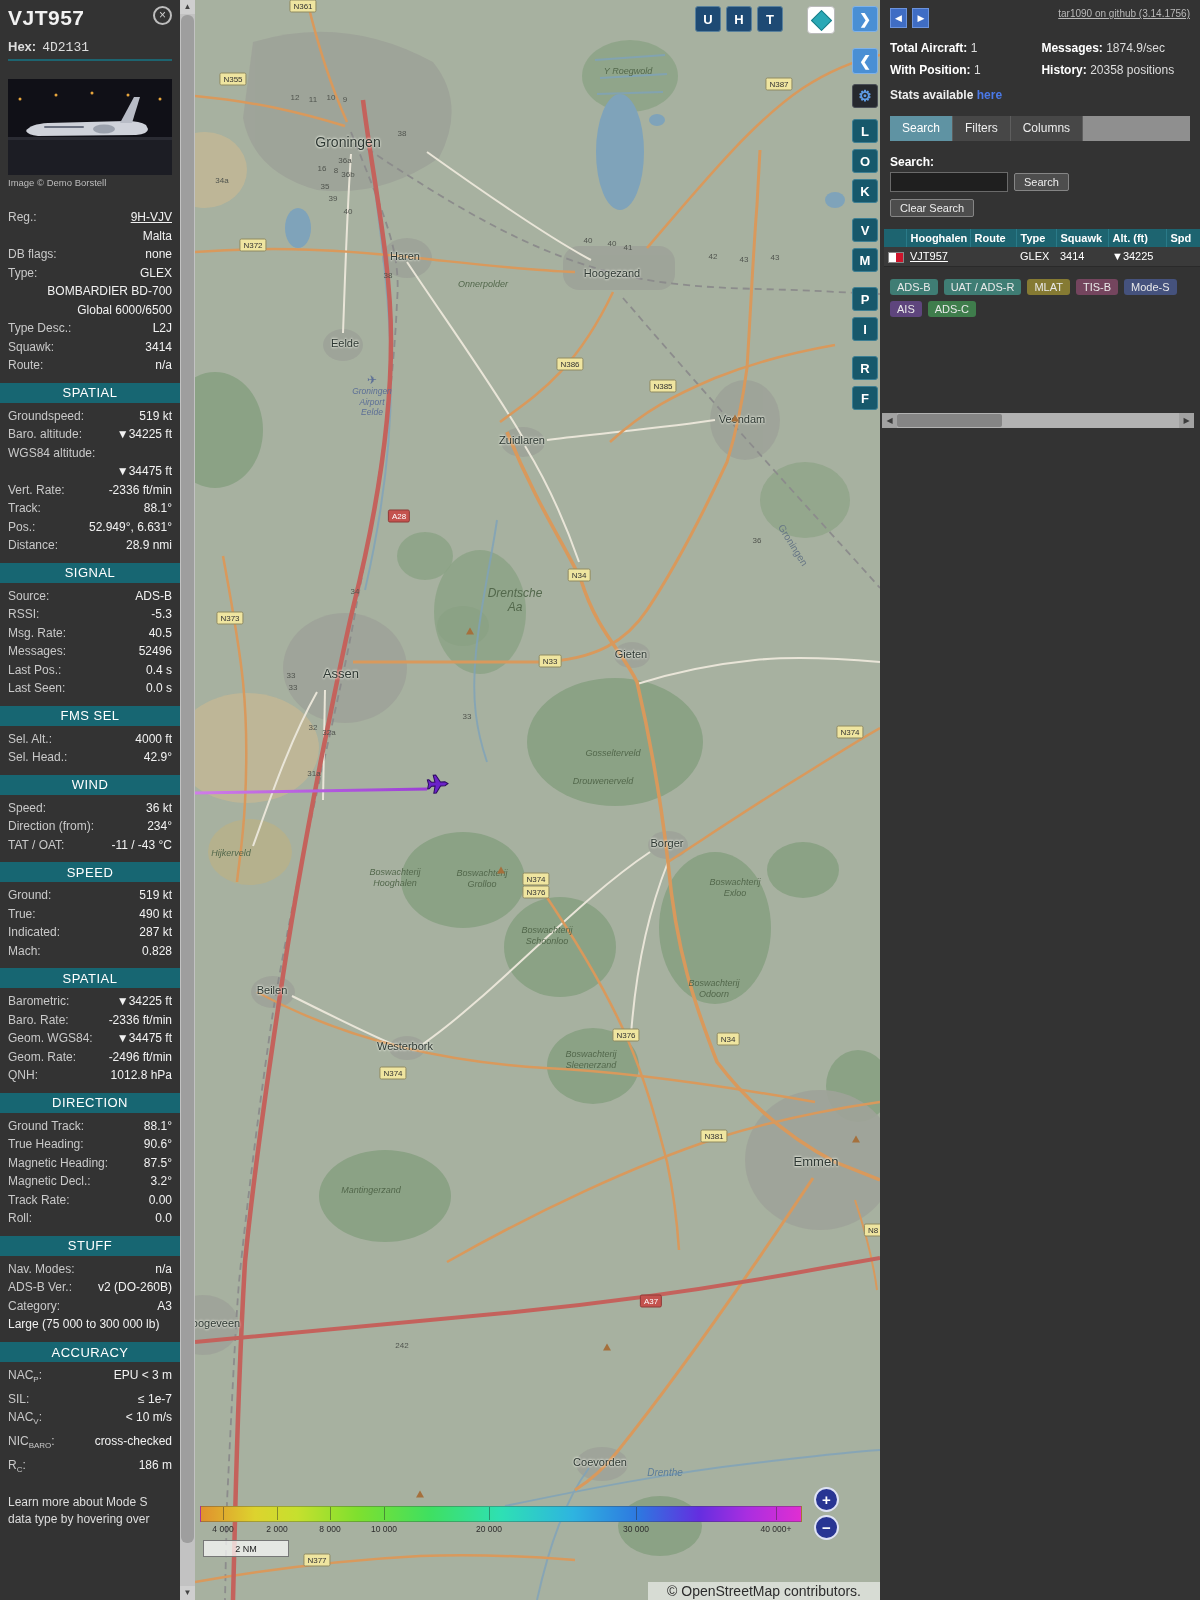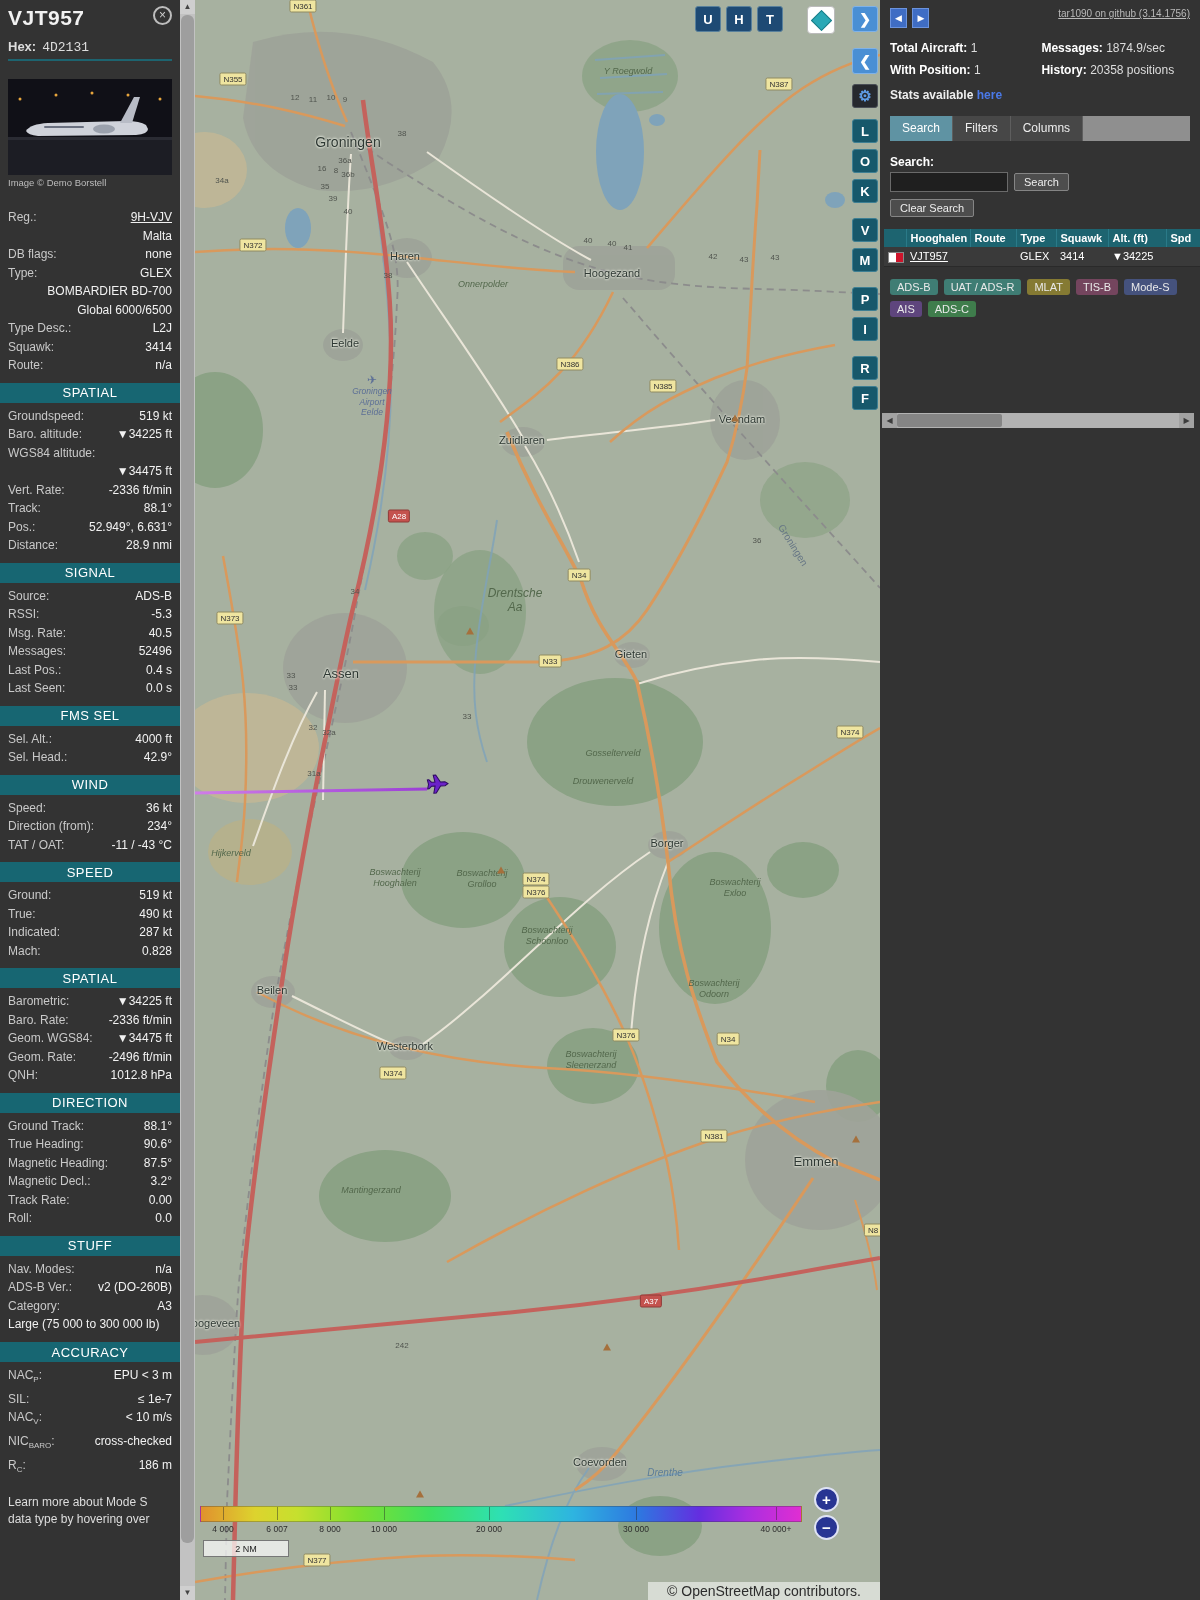--- a/index.html
+++ b/index.html
@@ -607,21 +607,21 @@
         <button class="mbtn teal" style="left: 657px; top: 287px;">P</button>
         <button class="mbtn teal" style="left: 657px; top: 317px;">I</button>
         <button class="mbtn teal" style="left: 657px; top: 356px;">R</button>
         <button class="mbtn teal" style="left: 657px; top: 386px;">F</button>
       </div>
 
     <div id="alt-legend">
         <div class="alt-tickmark" style="left: 22px;"></div>
         <div class="alt-ticklabel" style="left: 22px;">4 000</div>
         <div class="alt-tickmark" style="left: 76px;"></div>
-        <div class="alt-ticklabel" style="left: 76px;">6 007</div>
+        <div class="alt-ticklabel" style="left: 76px;">2 000</div>
         <div class="alt-tickmark" style="left: 129px;"></div>
         <div class="alt-ticklabel" style="left: 129px;">8 000</div>
         <div class="alt-tickmark" style="left: 183px;"></div>
         <div class="alt-ticklabel" style="left: 183px;">10 000</div>
         <div class="alt-tickmark" style="left: 288px;"></div>
         <div class="alt-ticklabel" style="left: 288px;">20 000</div>
         <div class="alt-tickmark" style="left: 435px;"></div>
         <div class="alt-ticklabel" style="left: 435px;">30 000</div>
         <div class="alt-tickmark" style="left: 575px;"></div>
         <div class="alt-ticklabel" style="left: 575px;">40 000+</div>

